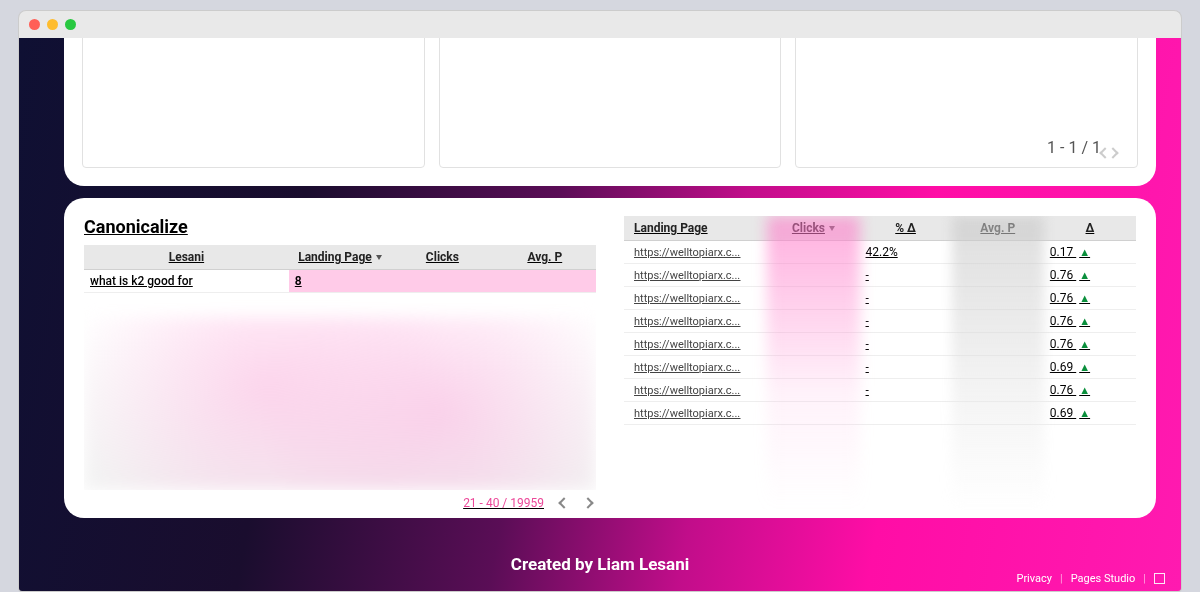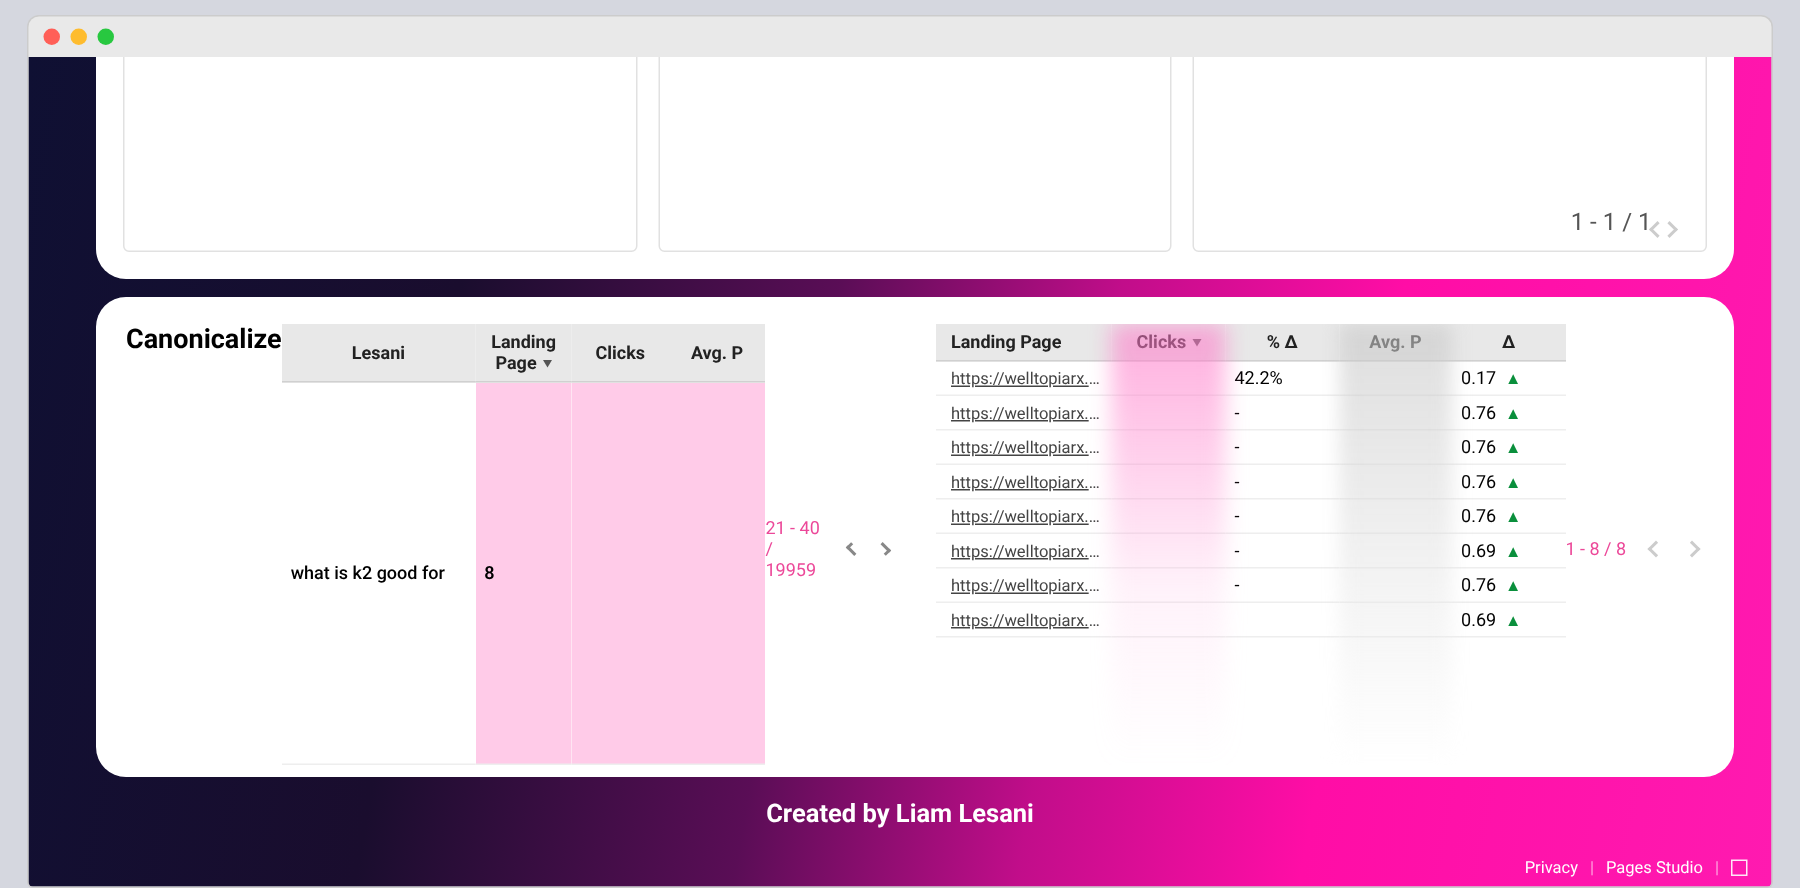--- a/index.html
+++ b/index.html
@@ -57,21 +57,21 @@
     top: 160px;
     left: 45px; right: 25px;
     height: 320px;
     background: #fff;
     border-radius: 20px;
     padding: 18px 20px 8px 20px;
     display: grid;
     grid-template-columns: 1fr 1fr;
     gap: 28px;
   }
-  .col { display:flex; flex-direction:row; }
+  .col { display:flex; flex-direction:column;text-decoration:underline; }
   .col h3 { font-size: 18px; font-weight: 700; margin-bottom: 8px; }
 
   table { width:100%; border-collapse: collapse; table-layout: fixed; }
   thead th {
     background: #e8e8e8; font-size: 12px; font-weight: 700; color: #222;
     padding: 5px 6px; text-align: center; border-bottom:1px solid #d0d0d0;
   }
   thead th.sortable::after {
     content: ""; display:inline-block; margin-left:4px;
     border-left:3px solid transparent; border-right:3px solid transparent; border-top:5px solid #555;
@@ -104,21 +104,21 @@
   
   .lp th:nth-child(1),.lp td:nth-child(1){width:28%; text-align:left; padding-left:10px;}
   .lp th:nth-child(2),.lp td:nth-child(2){width:18%;}
   .lp th:nth-child(3),.lp td:nth-child(3){width:18%;}
   .lp th:nth-child(4),.lp td:nth-child(4){width:18%;}
   .lp th:nth-child(5),.lp td:nth-child(5){width:18%;}
 
   .lp tbody { position:relative; }
 
   .footer-line {
-    position:absolute; left:0; right:0; top: 495px;
+    position:absolute; left:0; right:0; top: 516px;
     text-align:center; color:#fff; font-weight:700; font-size:17px;
   }
   .bottom-right {
     position:absolute; right: 16px; bottom: 6px;
     color:#fff; font-size:11px; display:flex; gap:8px; align-items:center;padding-left:21px;
   }
   .bottom-right .sep{opacity:.6;}
   .fs-icon { width:11px; height:11px; border:1.5px solid #fff; display:inline-block; position:relative; opacity:.9;}
   .fs-icon::before,.fs-icon::after{content:"";position:absolute;background:#0000;}
 
@@ -255,25 +255,20 @@
                 <td></td>
                 <td></td>
                 <td></td>
                 <td>0.69 <span class="arrow-up">▲</span></td>
               </tr>
             </tbody>
         </table>
         <div class="lp-blur-1"></div>
         <div class="lp-blur-2"></div>
       </div>
-      <div class="pager">
-        <span>1 - 8 / 8</span>
-        <span class="chev l dis"></span>
-        <span class="chev r dis"></span>
-      </div>
     </div>
 
   </div>
 
   <div class="footer-line">Created by Liam Lesani</div>
 
   <div class="bottom-right">
     <span>Privacy</span>
     <span class="sep">|</span>
     <span>Pages Studio</span>

